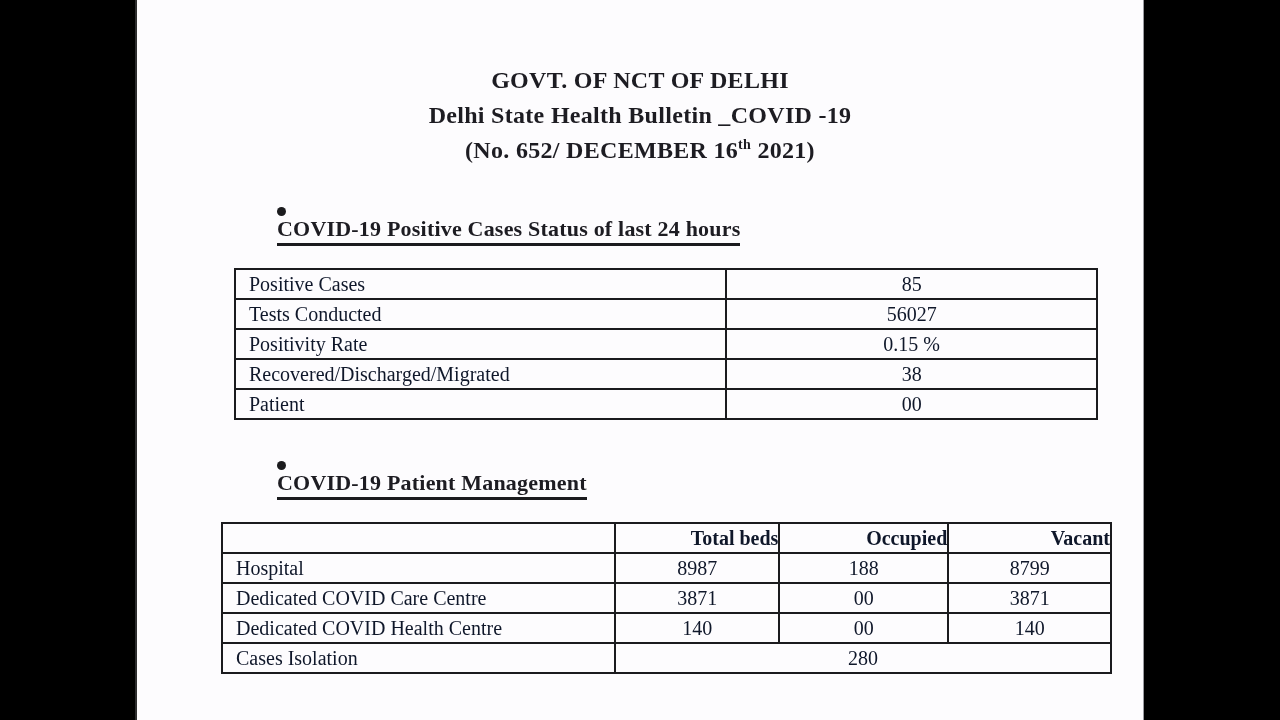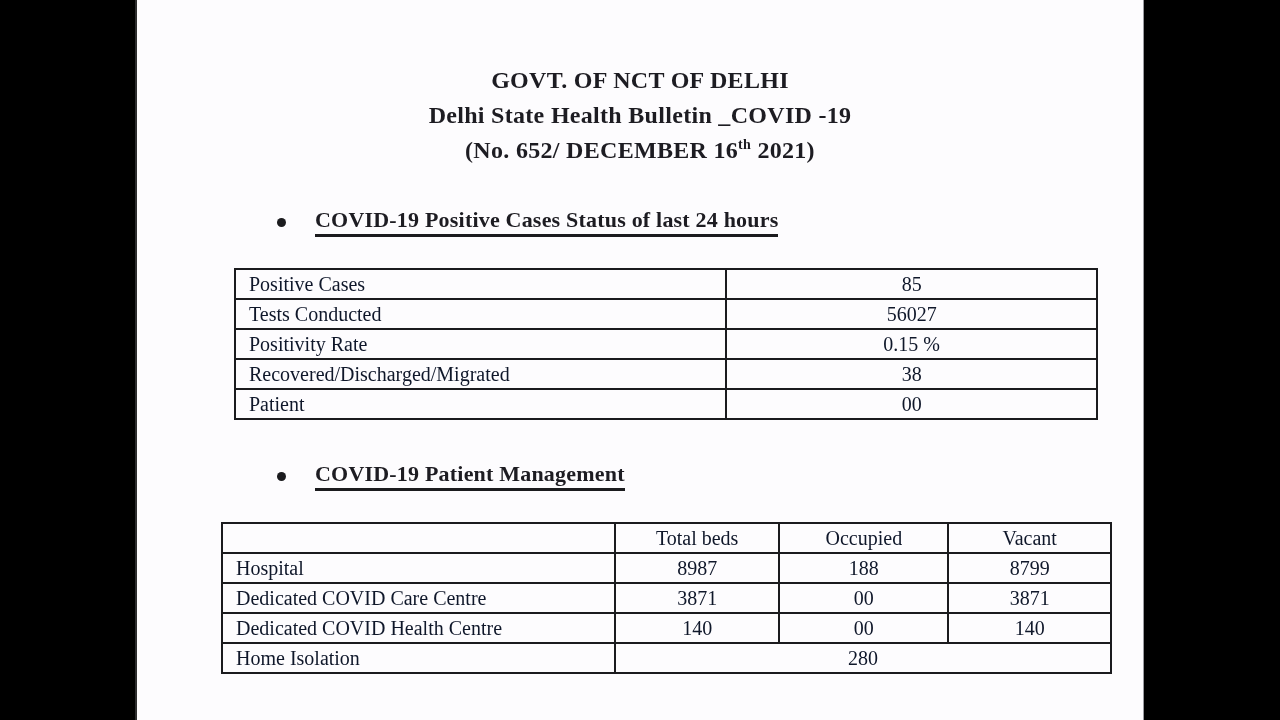--- a/index.html
+++ b/index.html
@@ -32,22 +32,22 @@
   }
   .title-line sup {
     font-size: 14px;
     vertical-align: super;
     line-height: 0;
   }
   .section-heading {
     position: absolute;
     left: 140px;
     display: flex;
-    align-items: center;
     color: #1d1c22;
+    flex-direction: column;
   }
   .section-heading .bullet {
     display: inline-block;
     width: 9px; height: 9px;
     border-radius: 50%;
     background: #1b1b1e;
     margin-right: 29px;
     flex: 0 0 auto;
   }
   .section-heading .heading-text {
@@ -70,21 +70,21 @@
     border: 2px solid #1b1b1e;
     font-size: 20px;
     color: #0f172a;
     height: 30px;
     vertical-align: middle;
     overflow: hidden;
     white-space: nowrap;
   }
   td.label-cell { text-align: left; padding-left: 13px; font-weight: normal; }
   td.value-cell { text-align: center; }
-  th.col-header { text-align: center; font-weight: normal; }
+  th.col-header { text-align: right; font-weight: bold; }
 
   #cases-table { top: 268px; left: 97px; width: 864px; }
   #patient-table { top: 522px; left: 84px; width: 891px; }
 </style>
 </head>
 <body>
 
 <div class="stage">
   <div class="page">
 
@@ -159,20 +159,20 @@
           <td class="value-cell">00</td>
           <td class="value-cell">3871</td>
         </tr>
         <tr>
           <td class="label-cell">Dedicated COVID Health Centre</td>
           <td class="value-cell">140</td>
           <td class="value-cell">00</td>
           <td class="value-cell">140</td>
         </tr>
         <tr>
-          <td class="label-cell">Home Isolation</td>
+          <td class="label-cell">Cases Isolation</td>
           <td class="value-cell" colspan="3">280</td>
         </tr>
       </tbody>
     </table>
 
   </div>
 </div>
 
 </body></html>

